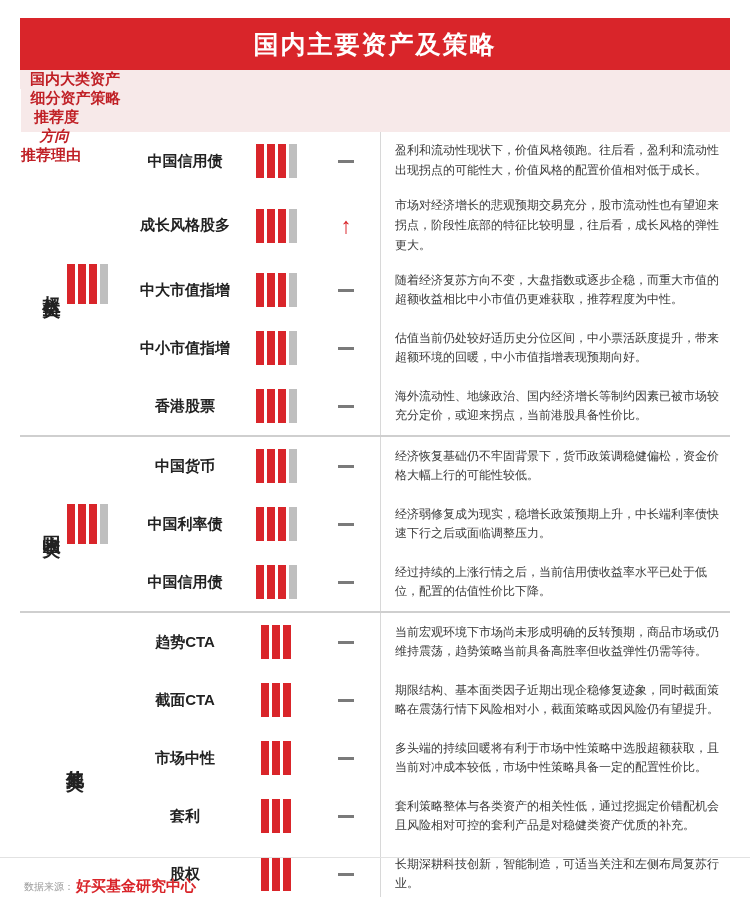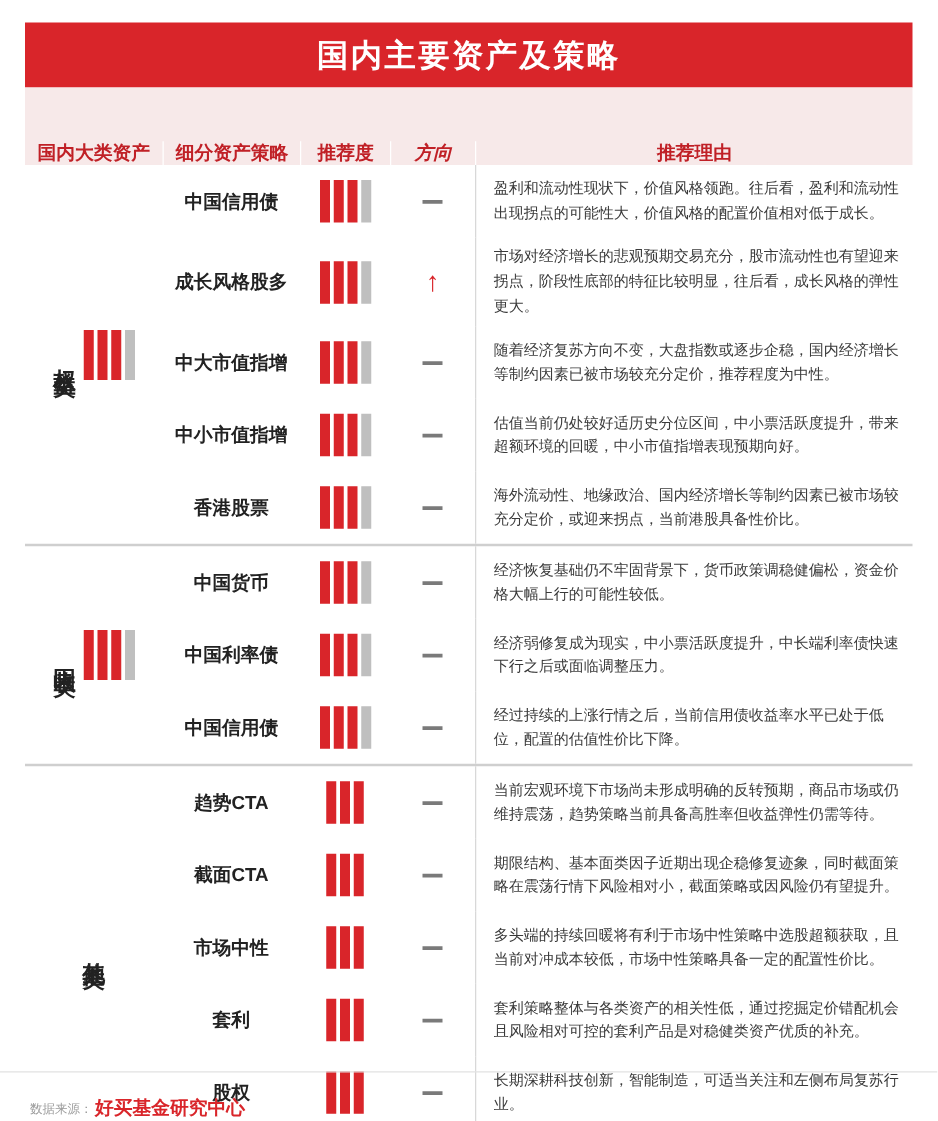--- a/index.html
+++ b/index.html
@@ -40,21 +40,22 @@
 
   
   .table {
     width: 710px;
     margin: 0 auto;
   }
   .header-row {
     display: flex;
     height: 62px;
     background: #f7e9e9;
-    align-items: flex-end;
+    align-items: flex-start;
+    flex-direction: column;
   }
   .header-cell {
     display: flex;
     align-items: center;
     justify-content: center;
     color: #c02026;
     font-size: 15px;
     font-weight: bold;
     box-sizing: border-box;
   }
@@ -247,21 +248,21 @@
             <span class="bars">
               <span class="bar"></span>
               <span class="bar"></span>
               <span class="bar"></span>
               <span class="bar off"></span>
             </span>
           </div>
           <div class="dir">
             <span class="dir-flat"></span>
           </div>
-          <div class="reason">随着经济复苏方向不变，大盘指数或逐步企稳，国内经济增长等制约因素已被市场较充分定价，推荐程度为中性。</div>
+          <div class="reason">随着经济复苏方向不变，大盘指数或逐步企稳，而重大市值的超额收益相比中小市值仍更难获取，推荐程度为中性。</div>
         </div>
 
         <div class="row">
           <div class="sub">中小市值指增</div>
           <div class="rec">
             <span class="bars">
               <span class="bar"></span>
               <span class="bar"></span>
               <span class="bar"></span>
               <span class="bar off"></span>
@@ -326,21 +327,21 @@
             <span class="bars">
               <span class="bar"></span>
               <span class="bar"></span>
               <span class="bar"></span>
               <span class="bar off"></span>
             </span>
           </div>
           <div class="dir">
             <span class="dir-flat"></span>
           </div>
-          <div class="reason">经济弱修复成为现实，中小票活跃度提升，中长端利率债快速下行之后或面临调整压力。</div>
+          <div class="reason">经济弱修复成为现实，稳增长政策预期上升，中长端利率债快速下行之后或面临调整压力。</div>
         </div>
 
         <div class="row">
           <div class="sub">中国信用债</div>
           <div class="rec">
             <span class="bars">
               <span class="bar"></span>
               <span class="bar"></span>
               <span class="bar"></span>
               <span class="bar off"></span>

